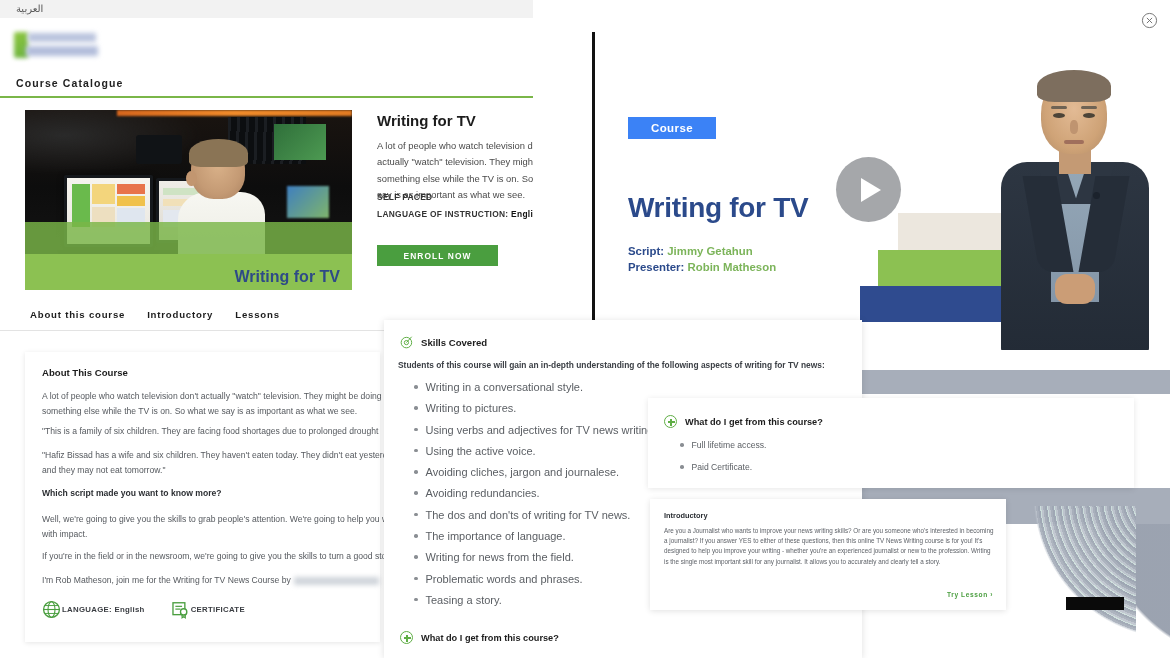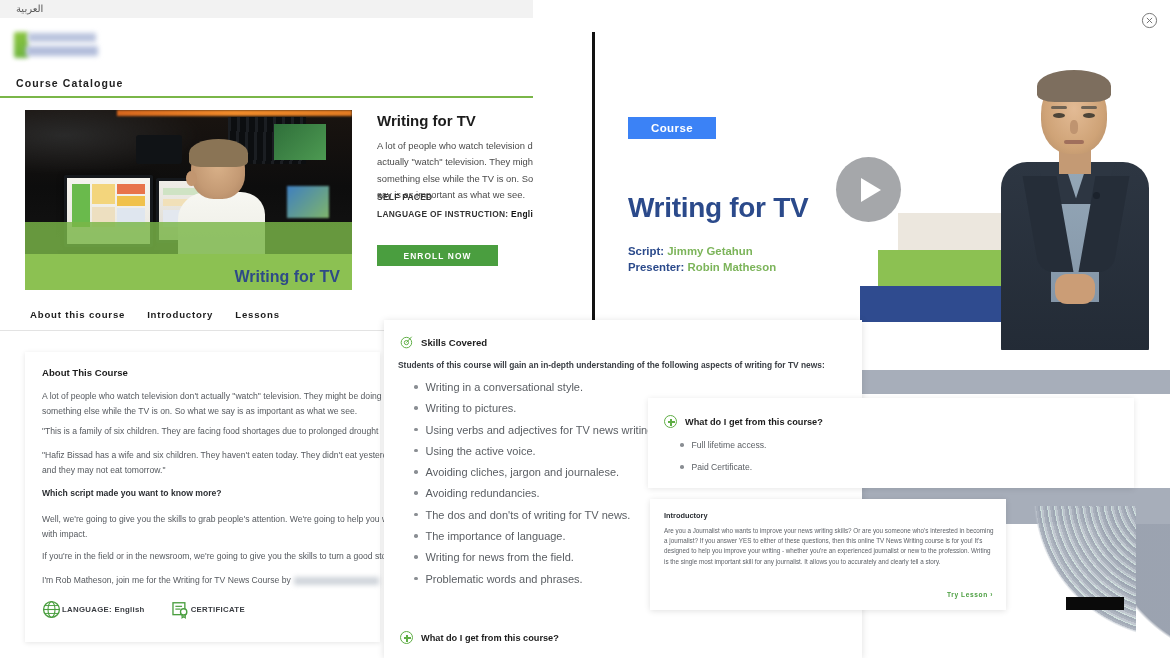--- a/index.html
+++ b/index.html
@@ -666,20 +666,24 @@
         <span>The importance of language.</span>
       </div>
       <div class="sk-li">
         <span class="sk-dot"></span>
         <span>Writing for news from the field.</span>
       </div>
       <div class="sk-li">
         <span class="sk-dot"></span>
         <span>Problematic words and phrases.</span>
       </div>
+      <div class="sk-li">
+        <span class="sk-dot"></span>
+        <span>Teasing a story.</span>
+      </div>
     </div>
 
     <div class="sk-foot">
       <span class="circ-plus"></span>
       <span class="sk-foot-t">What do I get from this course?</span>
     </div>
   </div>
 
   <div class="get-card">
     <div class="get-head">

